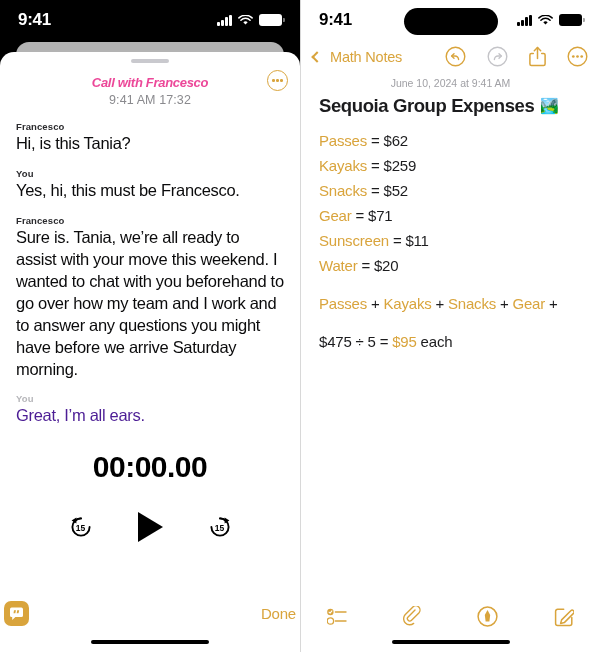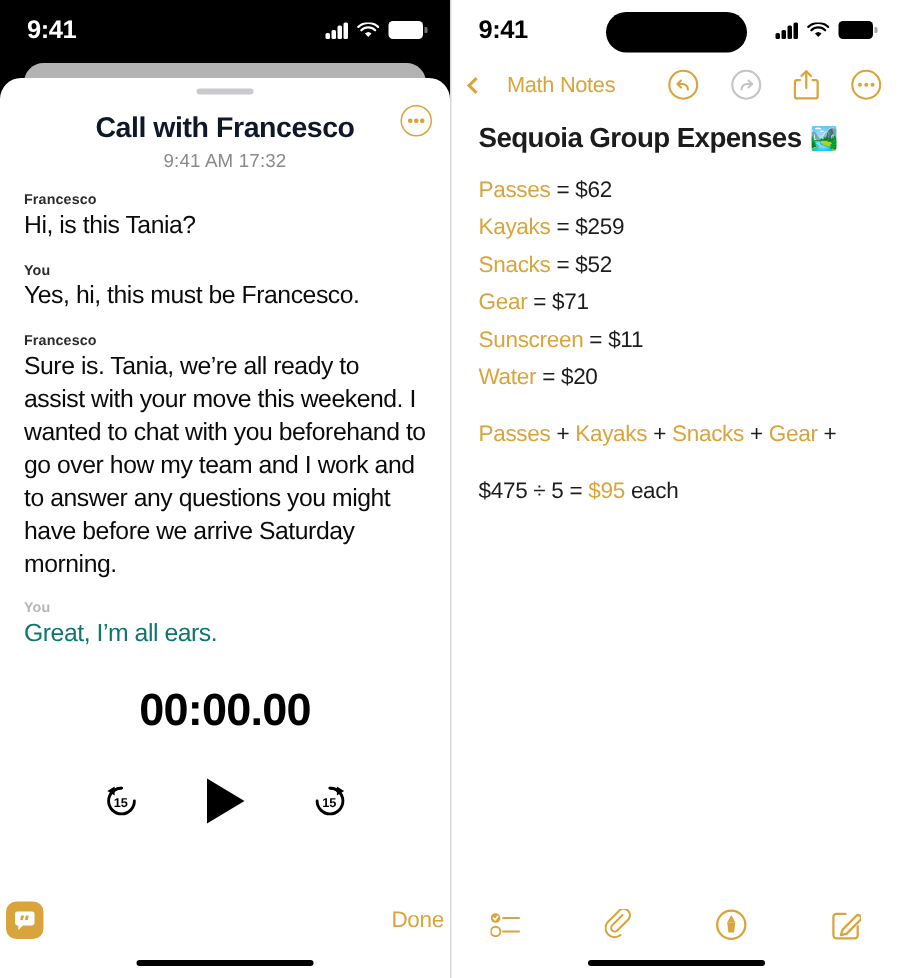--- a/index.html
+++ b/index.html
@@ -62,34 +62,34 @@
   .sheet {
     position:absolute; left:0; right:0; top:52px; bottom:0;
     background:#ffffff; border-radius:14px 14px 0 0;
     display:flex; flex-direction:column;
   }
   .grabber {
     width:38px; height:4px; border-radius:2px;
     background:#c9c9ce; margin:7px auto 0;
   }
   .call-head { position:relative; padding:12px 18px 0; text-align:center; }
-  .call-title { font-size:19px; font-weight:bold; color:#0f172a; letter-spacing:-.3px; }
+  .call-title { font-size:13px; font-weight:bold; color:#ec4899; letter-spacing:-.3px;font-style:italic; }
   .call-sub { font-size:12.5px; color:#8a8a8e; margin-top:3px; letter-spacing:.1px; }
   .more-circle {
     position:absolute; right:12px; top:7px;
     width:21px; height:21px; border-radius:50%;
     border:1.6px solid #d9a43c;
     display:flex; align-items:center; justify-content:center; gap:1.6px;
   }
   .more-circle span { width:2.6px; height:2.6px; border-radius:50%; background:#d9a43c; display:block; }
 
   .transcript { padding:14px 16px 0; overflow:hidden; flex:0 0 auto; }
   .t-speaker { font-size:9.5px; font-weight:bold; color:#2b2b2e; margin-bottom:1px; letter-spacing:.1px; }
   .t-text { font-size:16.5px; line-height:1.33; color:#0b0b0c; letter-spacing:-.3px; margin-bottom:13px; }
-  .t-block.faded .t-text { color:#0f766e; }
+  .t-block.faded .t-text { color:#4c1d95; }
   .t-block.faded .t-speaker { color:#b6b6ba; }
 
   .player { margin-top:10px; text-align:center; }
   .timer { font-size:30px; font-weight:bold; color:#000; letter-spacing:-.5px; }
   .ctrls { margin-top:28px; display:flex; align-items:center; justify-content:center; gap:44px; }
   .skip { position:relative; width:26px; height:26px; }
   .skip .num {
     position:absolute; inset:0; display:flex; align-items:center; justify-content:center;
     font-size:8.5px; font-weight:bold; color:#000; padding-top:2px;text-align:right;
   }
@@ -117,21 +117,21 @@
   .phone-right {
     position:relative; width:300px; height:652px;
     background:#ffffff; border-left:1px solid #d8d8d8;
     display:flex; flex-direction:column;
   }
   .island {
     position:absolute; left:50%; transform:translateX(-50%); top:8px;
     width:94px; height:27px; border-radius:16px; background:#000;
   }
   .navbar { display:flex; align-items:center; padding:6px 12px 8px; }
-  .back { display:flex; align-items:center; gap:16px; color:#d9a43c; font-size:14.5px; letter-spacing:-.2px; }
+  .back { display:flex; align-items:center; gap:8px; color:#d9a43c; font-size:14.5px; letter-spacing:-.2px; }
   .chev { width:8px; height:8px; border-left:2px solid #d9a43c; border-bottom:2px solid #d9a43c; transform:rotate(45deg); margin-right:1px; }
   .nav-actions { margin-left:auto; display:flex; align-items:center; gap:21px; }
   .note-date { text-align:center; font-size:10.5px; color:#a0a0a5; margin-top:2px; }
   .note-body { padding:6px 18px 0; overflow:hidden; flex:1; }
   .note-title { font-size:18.5px; font-weight:bold; color:#1c1c1e; letter-spacing:-.4px; display:flex; align-items:center; gap:6px; }
   .emoji { font-size:15px; }
   .math { margin-top:14px; }
   .mline { font-size:15px; line-height:1.33; color:#1c1c1e; letter-spacing:-.2px; margin-bottom:5px; }
   .v { color:#d9a43c; }
   .spacer { height:13px; }
@@ -281,20 +281,21 @@
         </svg>
         <svg width="21" height="21" viewBox="0 0 21 21">
           <circle cx="10.5" cy="10.5" r="9.3" stroke="#d9a43c" stroke-width="1.4" fill="none"></circle>
           <circle cx="6.3" cy="10.5" r="1.35" fill="#d9a43c"></circle>
           <circle cx="10.5" cy="10.5" r="1.35" fill="#d9a43c"></circle>
           <circle cx="14.7" cy="10.5" r="1.35" fill="#d9a43c"></circle>
         </svg>
       </div>
     </div>
 
+    <div class="note-date">June 10, 2024 at 9:41 AM</div>
 
     <div class="note-body">
       <div class="note-title">
         <span>Sequoia Group Expenses</span>
         <span class="emoji">🏞️</span>
       </div>
 
       <div class="math">
         <div class="mline">
           <span class="v">Passes</span>

